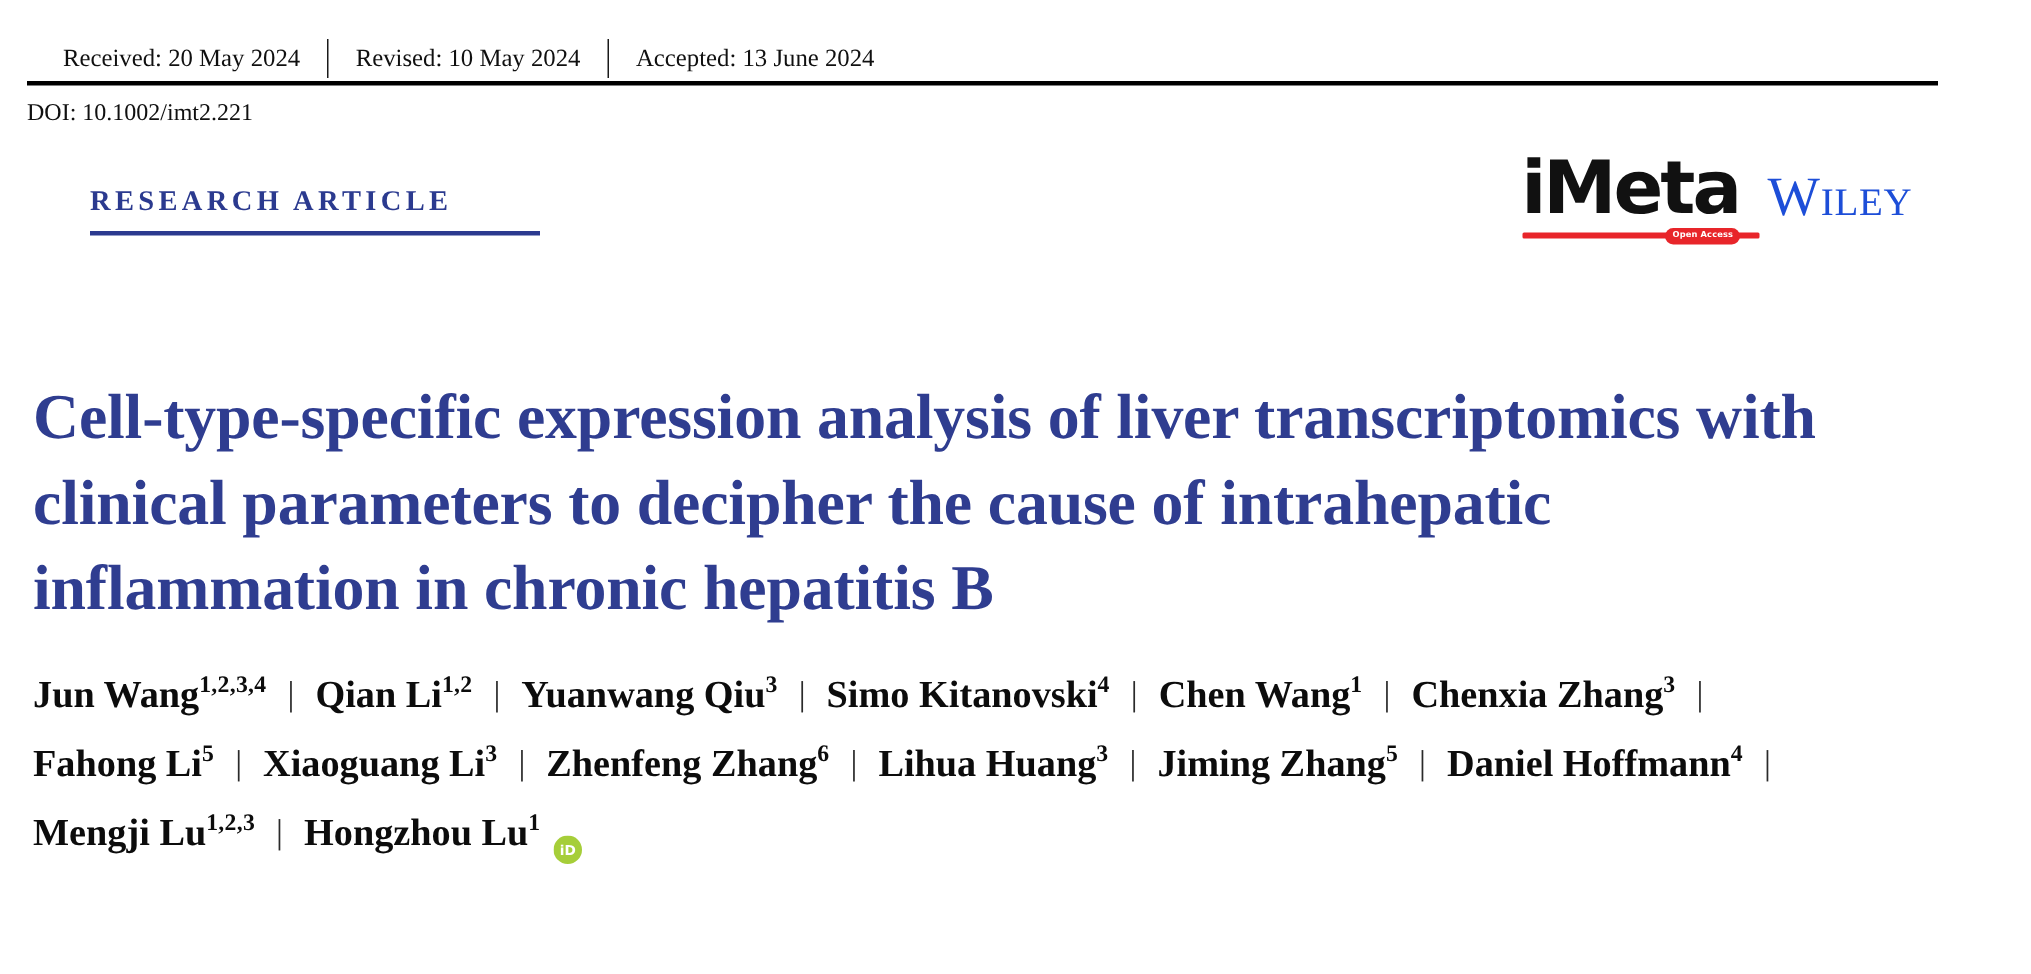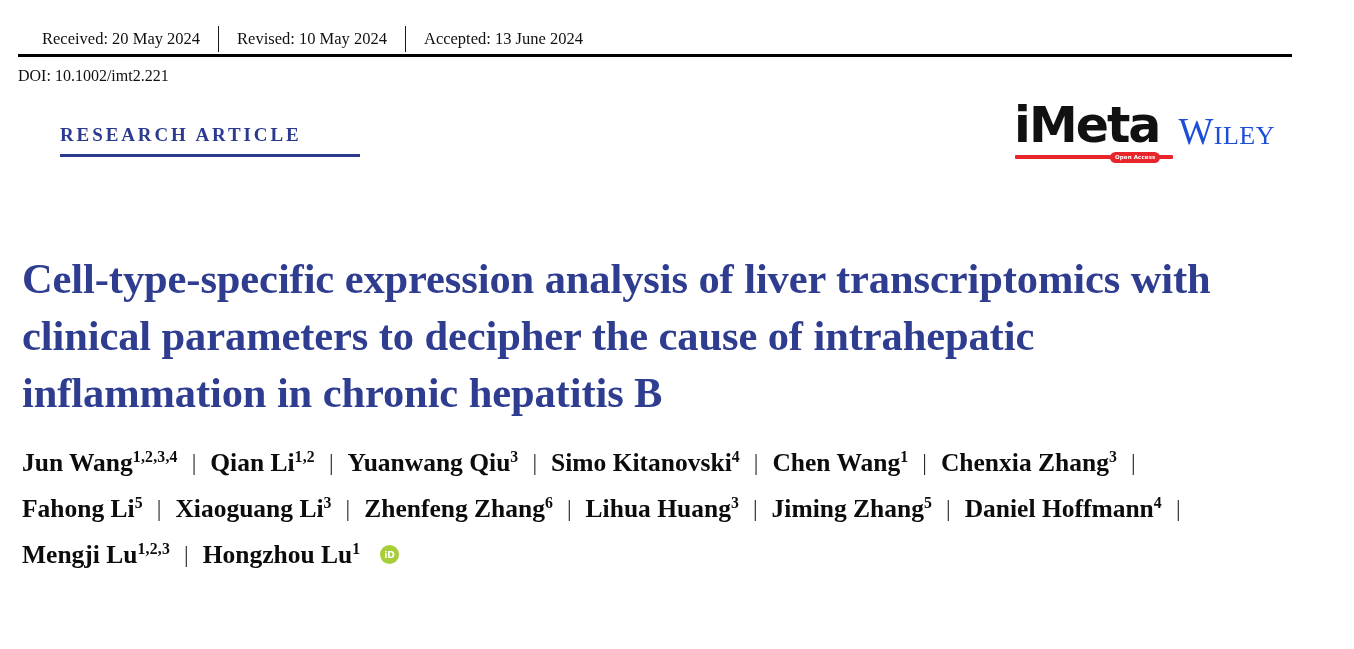--- a/index.html
+++ b/index.html
@@ -196,23 +196,23 @@
     font-weight: 400;
     font-size: 23px;
     padding: 0 14px;
     transform: translateY(-1px);
   }
   .orcid-icon {
     display: inline-block;
     vertical-align: baseline;
     width: 19px;
     height: 19px;
-    margin-left: 20px;
-    position: relative;
-    top: 1px;
+    margin-left: 9px;
+    position: relative;
+    top: 13px;
   }
 </style>
 </head>
 <body>
 
 <div class="page">
 
   <div class="history-row">
       <span class="history-item first">Received: 20 May 2024</span>
       <span class="history-sep"></span>

